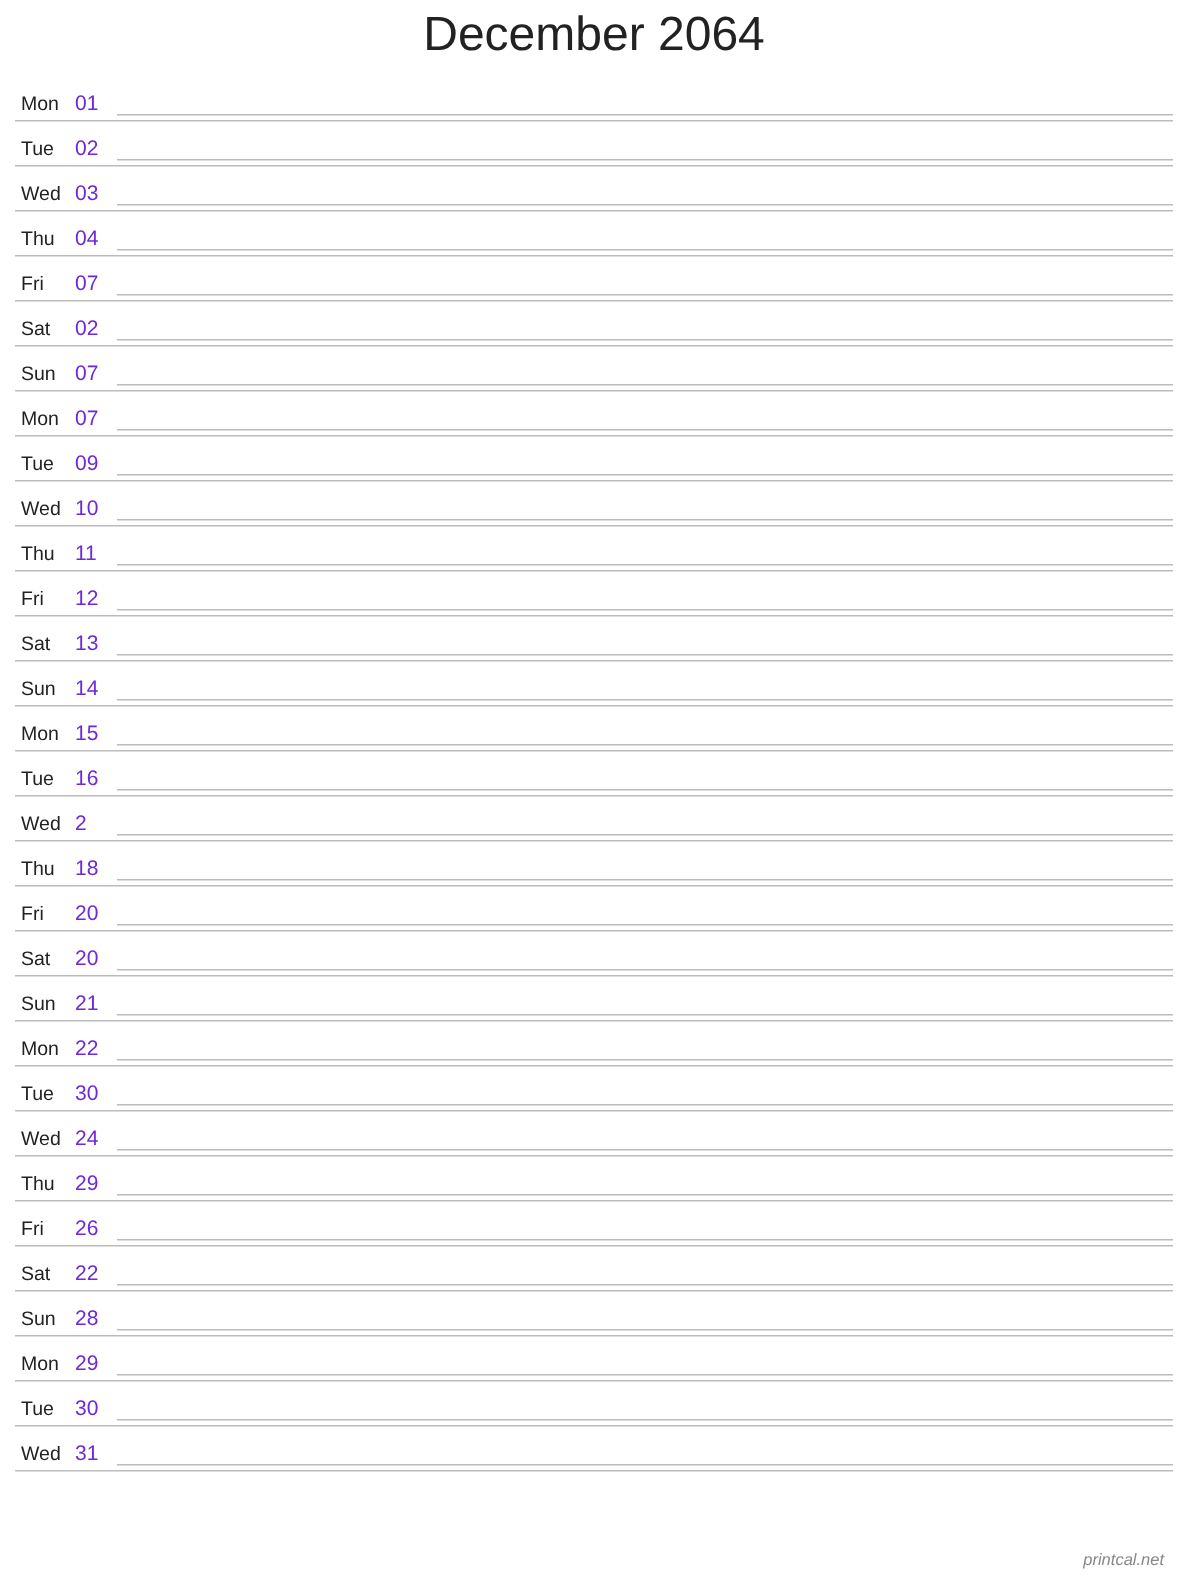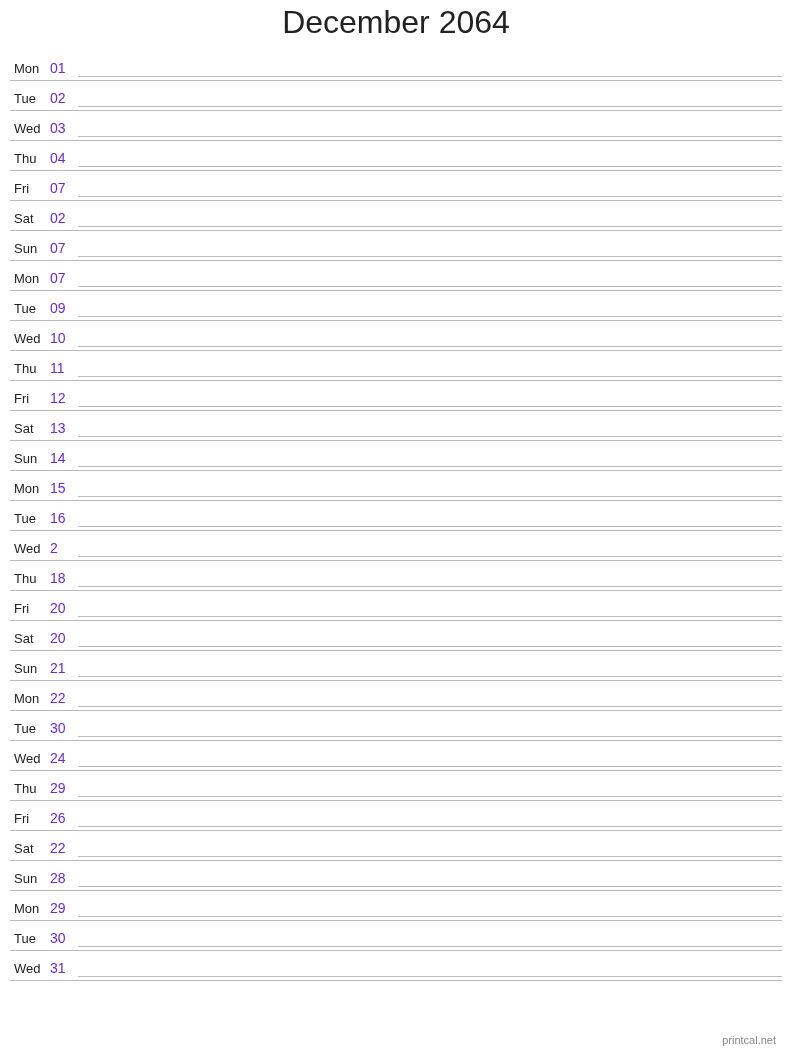--- a/index.html
+++ b/index.html
@@ -51,20 +51,21 @@
       height: 1px;
       border-bottom: 1px solid #bbb;
       margin-bottom: -1px;
     }
     .footer {
       position: absolute;
       bottom: 10px;
       right: 16px;
       font-size: 11px;
       color: #888;
+      font-style: italic;
     }
   </style>
 </head>
 <body>
 
 <h1 class="page-title">December 2064</h1>
 
 <div class="calendar-container">
 <div class="day-row">
       <span class="day-name">Mon</span>

